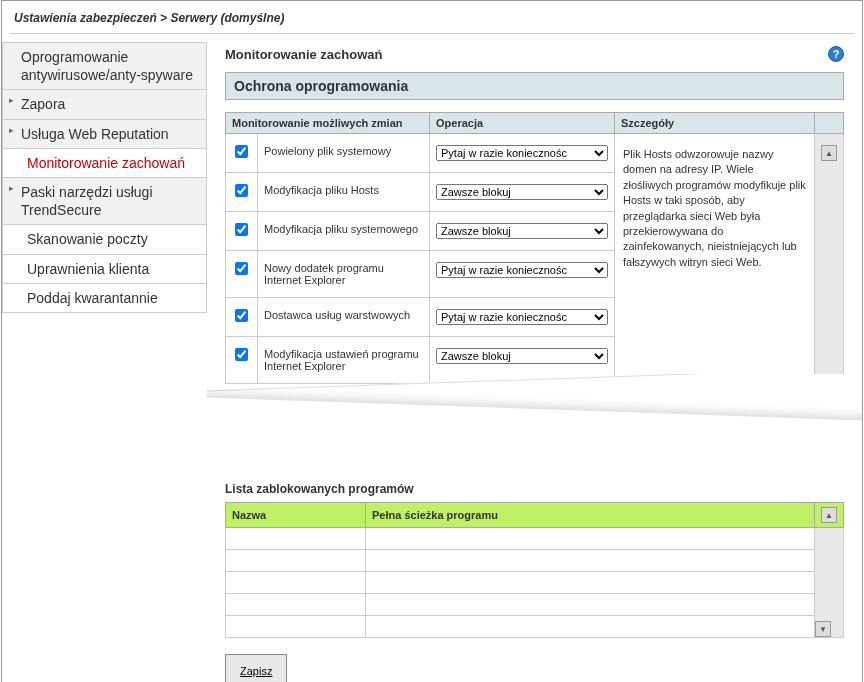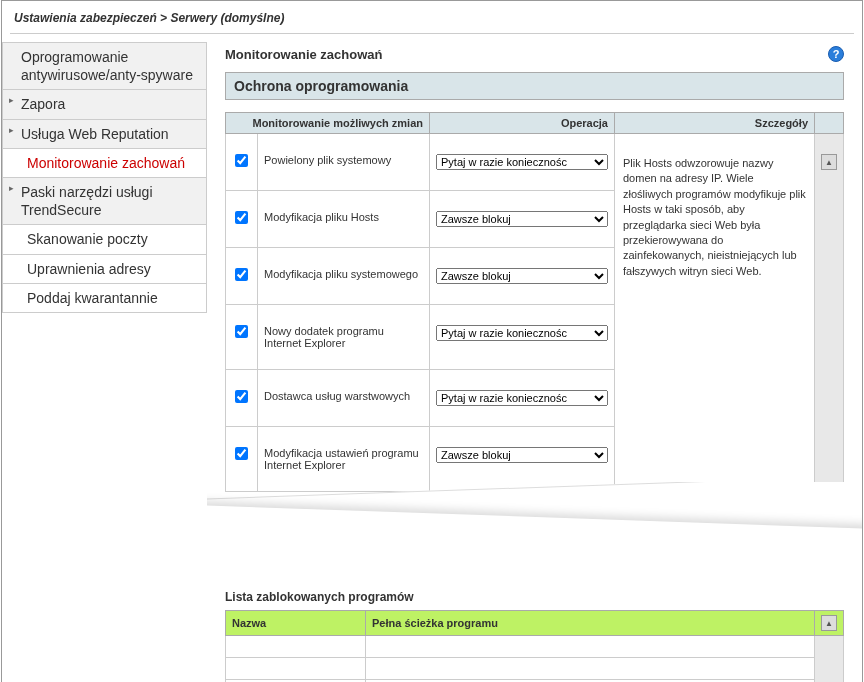--- a/index.html
+++ b/index.html
@@ -18,22 +18,22 @@
 .title-row { display: flex; justify-content: space-between; align-items: center; margin-bottom: 10px; }
 .page-title { font-weight: bold; font-size: 13px; }
 .help-icon { width: 16px; height: 16px; border-radius: 50%; background: #2a7edb; color: #fff; display: flex; align-items: center; justify-content: center; font-weight: bold; font-size: 11px; border: 1px solid #1a5db0; }
 .checkbox-row { padding: 6px 0 10px 18px; }
 .checkbox-row.indent { padding-left: 36px; }
 .cb { vertical-align: middle; margin-right: 8px; }
 .section-bar { background: #d9e5e9; border: 1px solid #aaa; padding: 5px 8px; font-weight: bold; font-size: 14px; }
 sup { font-size: 8px; }
 .info-icon { display: inline-block; width: 13px; height: 13px; border-radius: 50%; background: #cfe4f7; border: 1px solid #6ba3d6; color: #2268a9; font-weight: bold; font-size: 9px; text-align: center; line-height: 12px; margin-left: 4px; }
 .mon-table { width: 100%; border-collapse: collapse; border: 1px solid #aaa; margin-top: 12px; }
-.mon-table th { background: #d9e5e9; border: 1px solid #aaa; padding: 4px 6px; text-align: right; font-size: 11px; font-weight: bold; }
-.mon-table td { border: 1px solid #ccc; padding: 20px 6px; vertical-align: top; font-size: 11px; }
+.mon-table th { background: #d9e5e9; border: 1px solid #aaa; padding: 4px 6px; text-align: left; font-size: 11px; font-weight: bold; }
+.mon-table td { border: 1px solid #ccc; padding: 11px 6px; vertical-align: top; font-size: 11px; }
 .cb-col { width: 32px; text-align: center; }
 .op-col { width: 185px; }
 .op-col select { width: 100%; font-size: 11px; }
 .det-col { width: 200px; background: #fff; }
 .det-text { font-size: 11px; line-height: 1.4; padding: 2px; }
 .scroll-col { width: 16px; background: #e8e8e8; padding:0; }
 .scroll-btn { width: 16px; height: 16px; background: #ddd; border: 1px solid #999; display: flex; align-items: center; justify-content: center; font-size: 8px; color: #555; }
 .section-label { font-weight: bold; font-size: 12px; margin: 18px 0 6px; }
 .block-table { width: 100%; border-collapse: collapse; border: 1px solid #aaa; }
 .block-table th { background: #bef264; border: 1px solid #aaa; padding: 4px 6px; text-align: left; font-size: 11px; font-weight: bold; }
@@ -53,21 +53,21 @@
   <div class="breadcrumb">Ustawienia zabezpieczeń &gt; Serwery (domyślne)</div>
   <div class="hr"></div>
   <div class="layout">
     <div class="sidebar" id="sidebar">
         <div class="nav-item">Oprogramowanie antywirusowe/anty-spyware</div>
         <div class="nav-item exp">Zapora</div>
         <div class="nav-item exp">Usługa Web Reputation</div>
         <div class="nav-item sub active">Monitorowanie zachowań</div>
         <div class="nav-item exp">Paski narzędzi usługi TrendSecure</div>
         <div class="nav-item sub">Skanowanie poczty</div>
-        <div class="nav-item sub">Uprawnienia adresy</div>
+        <div class="nav-item sub">Uprawnienia klienta</div>
         <div class="nav-item sub">Poddaj kwarantannie</div>
       </div>
     <div class="main">
       <div class="title-row">
         <div class="page-title">Monitorowanie zachowań</div>
         <div class="help-icon">?</div>
       </div>
 
 
       <div class="section-bar">Ochrona oprogramowania</div>

